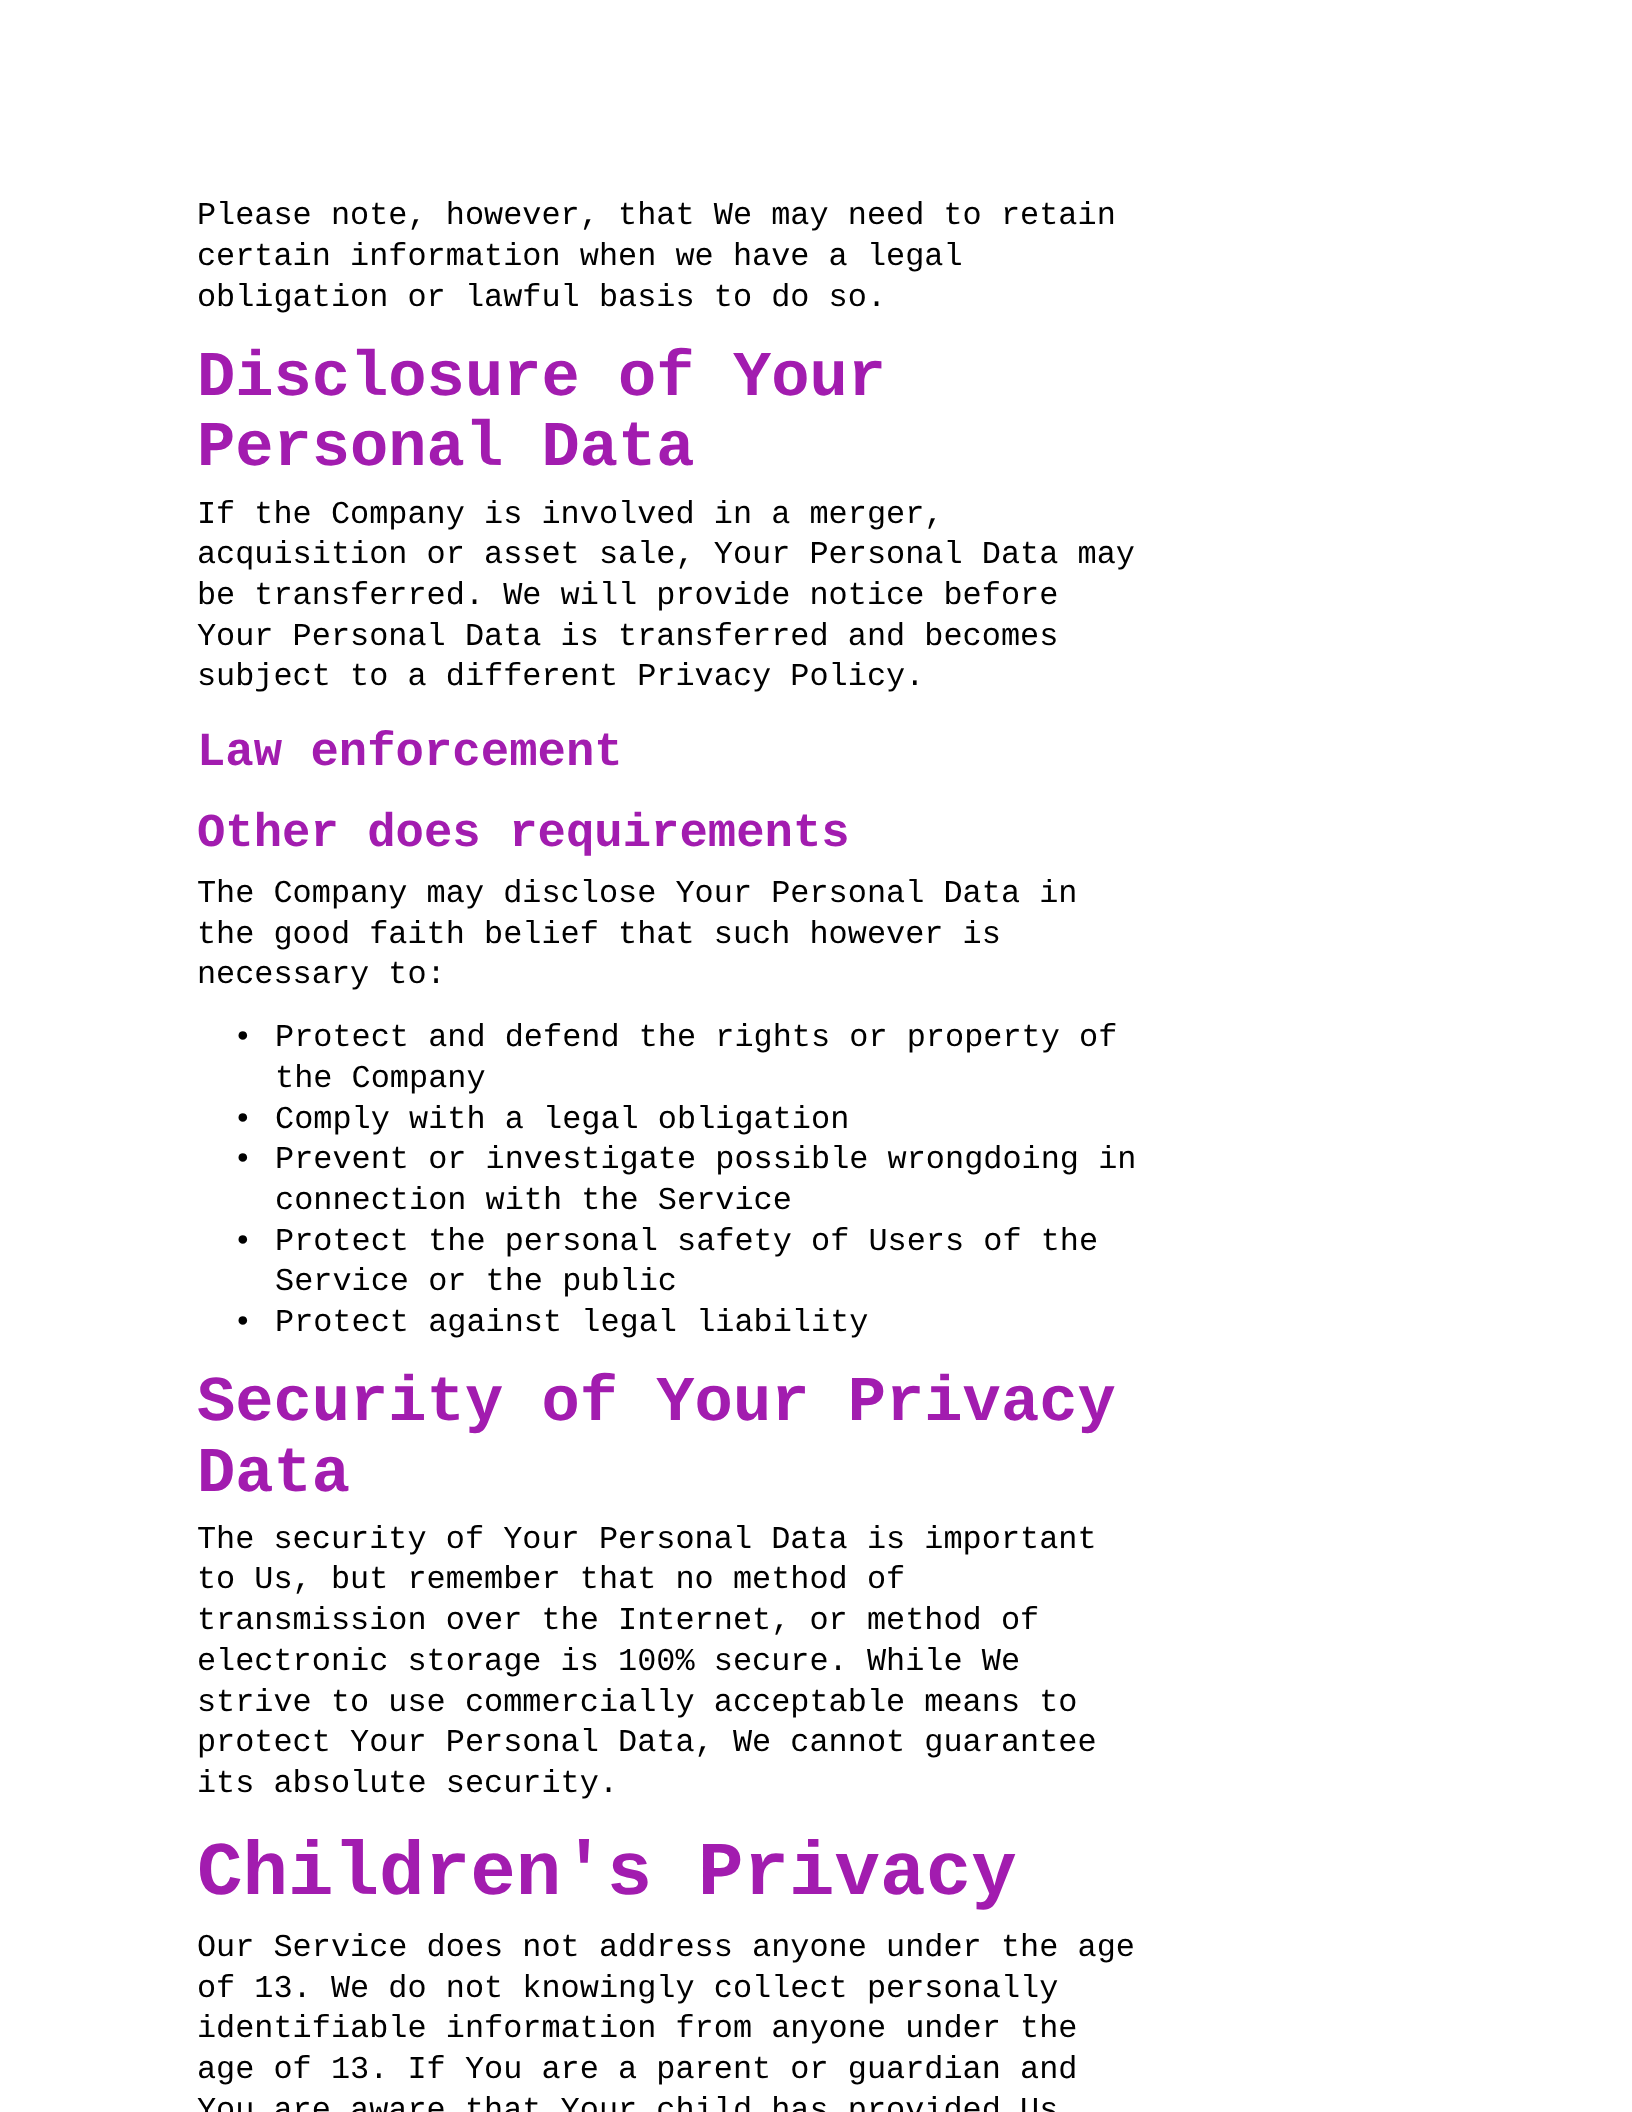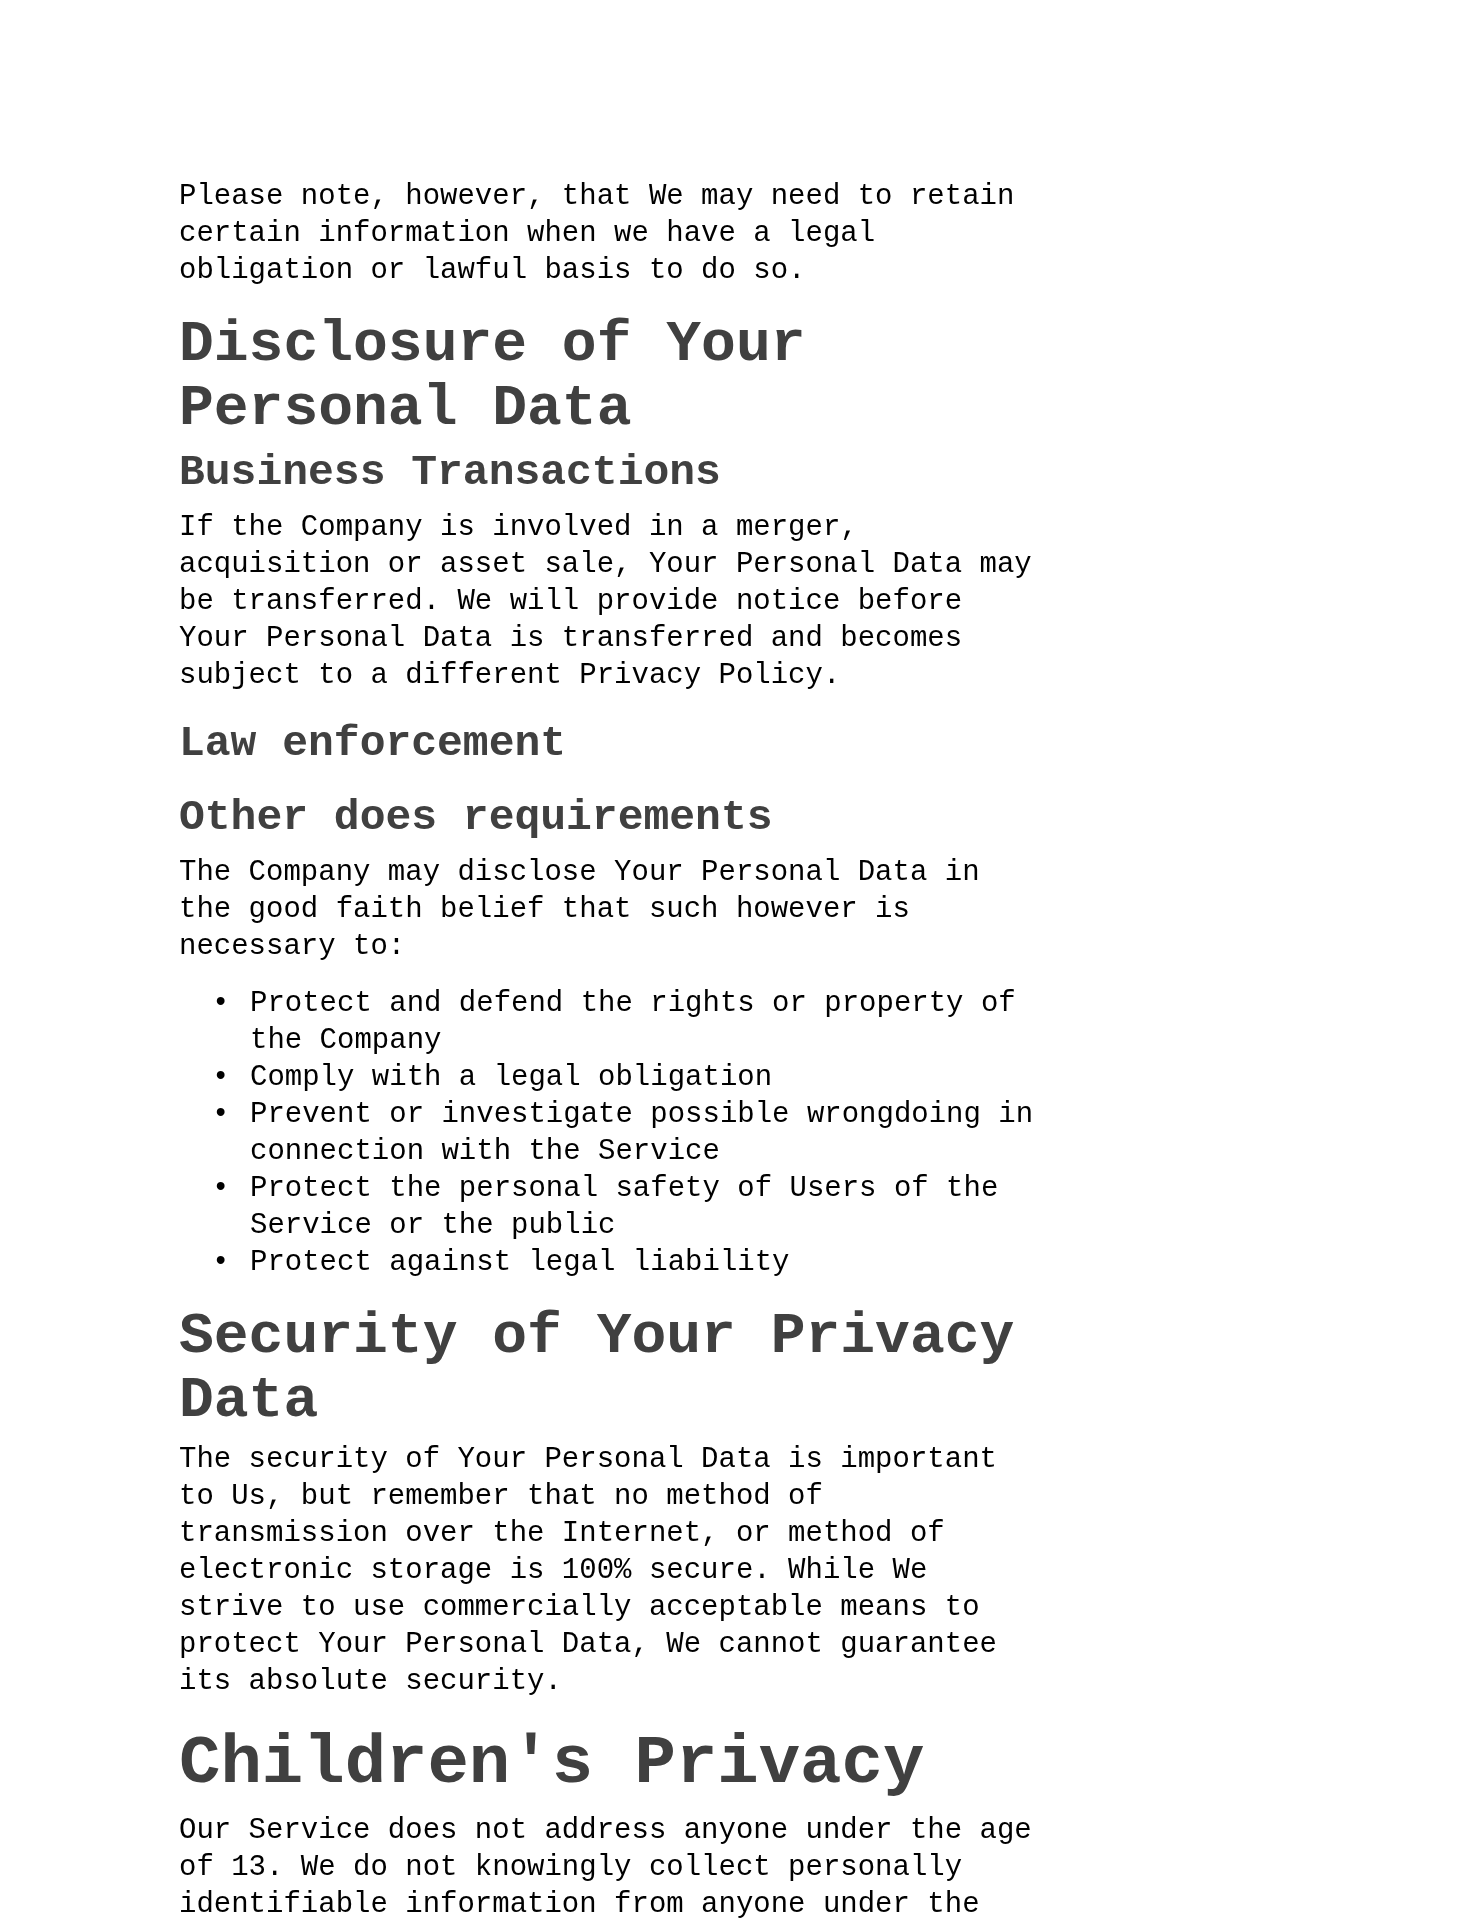--- a/index.html
+++ b/index.html
@@ -18,21 +18,21 @@
     font-size: 29px;
     line-height: 37px;
     overflow: hidden;
     padding: 178px 165px 0 179px;
   }
   .page p {
     margin: 0 0 12px 0;
   }
   h1, h2, h3 {
     font-weight: bold;
-    color: #404040;
+    color: #a21caf;
   }
   h1 {
     font-size: 69px;
     line-height: 80px;
     margin: 24px 0 8px 0;
   }
   h2 {
     font-size: 58px;
     line-height: 64px;
     margin: 24px 0 8px 0;
@@ -64,21 +64,20 @@
 </style>
 </head>
 <body>
 
 <div class="page">
 
   <p>Please note, however, that We may need to retain certain information when we have a legal obligation or lawful basis to do so.</p>
 
   <h2>Disclosure of Your Personal Data</h2>
 
-  <h3 class="tight">Business Transactions</h3>
 
   <p>If the Company is involved in a merger, acquisition or asset sale, Your Personal Data may be transferred. We will provide notice before Your Personal Data is transferred and becomes subject to a different Privacy Policy.</p>
 
   <h3>Law enforcement</h3>
 
 
   <h3>Other does requirements</h3>
 
   <p>The Company may disclose Your Personal Data in the good faith belief that such however is necessary to:</p>
 

